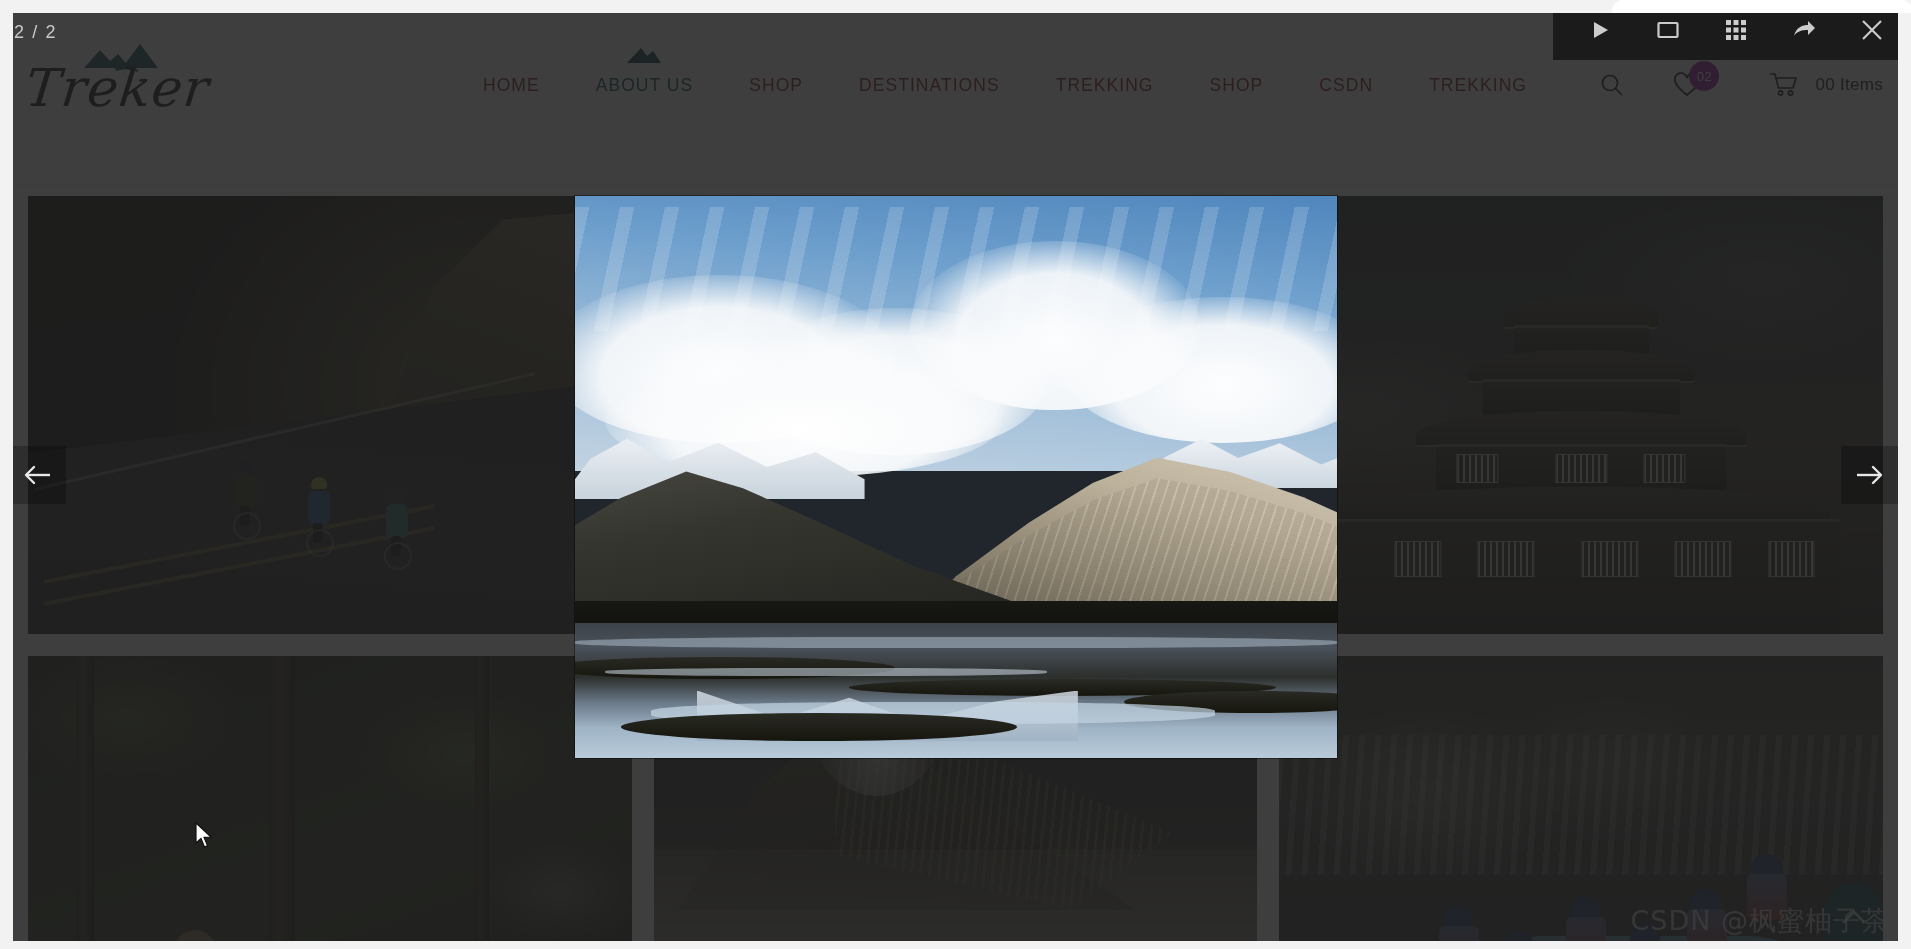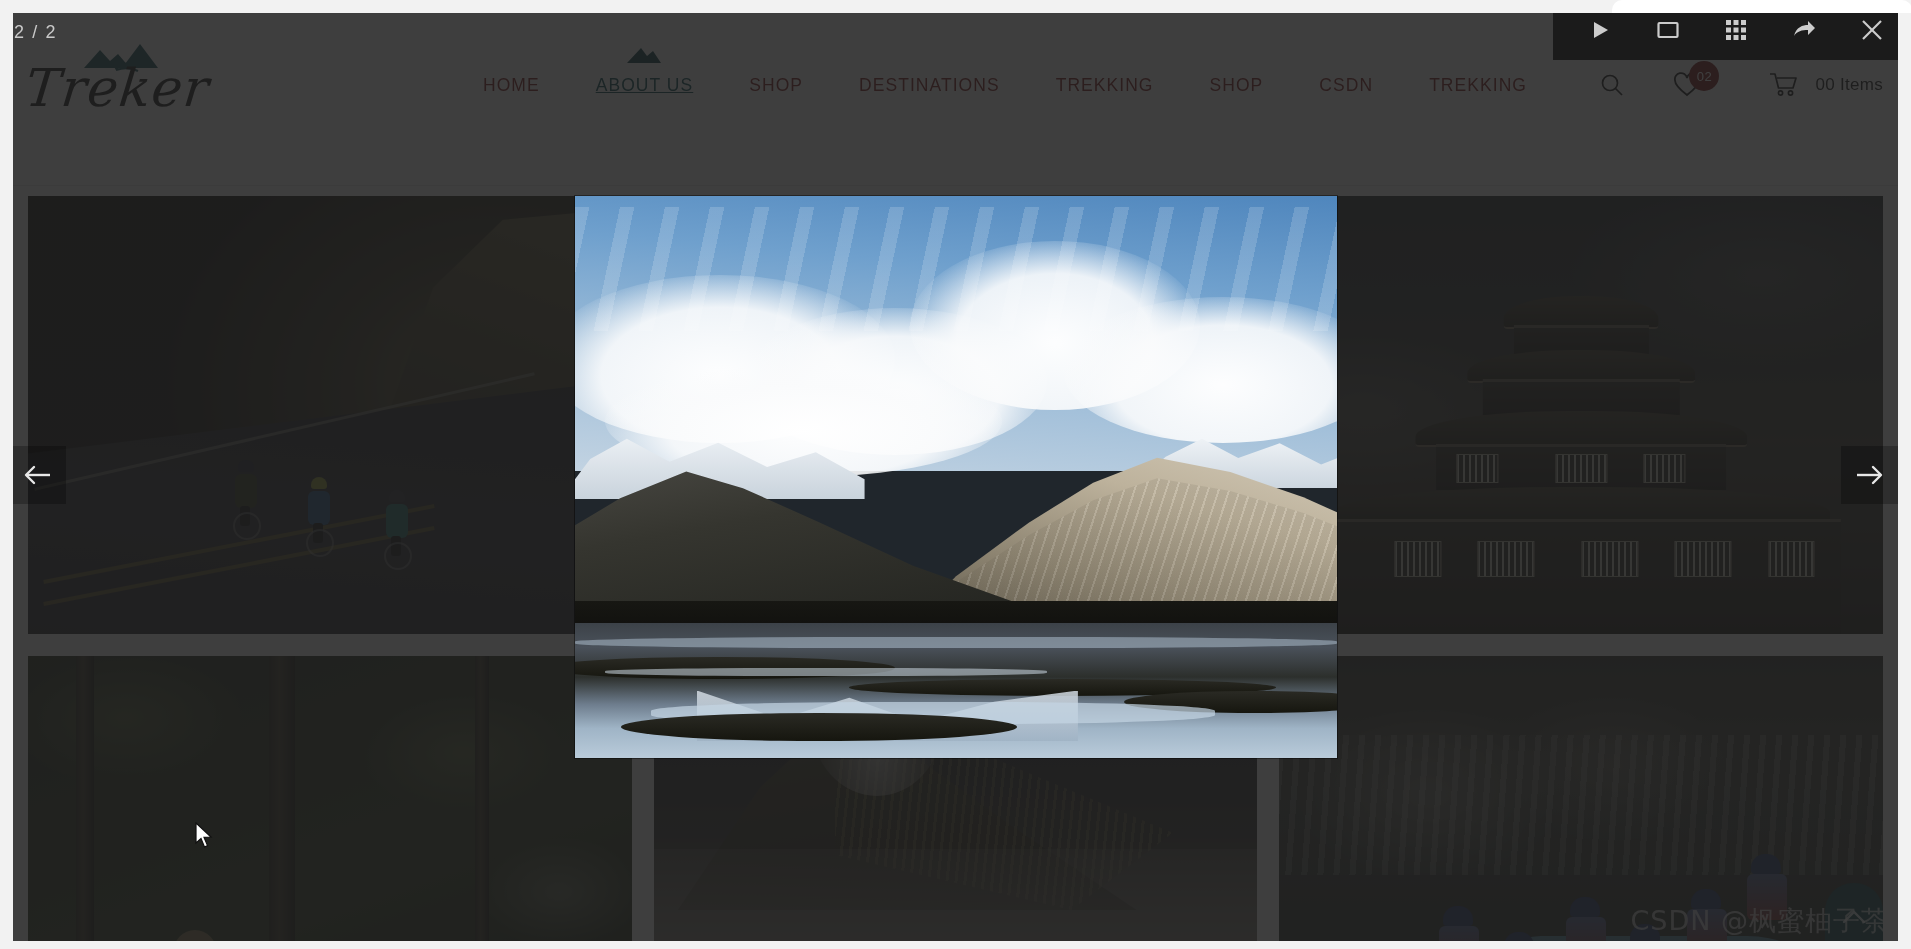--- a/index.html
+++ b/index.html
@@ -77,21 +77,21 @@
     position: relative;
     padding: 0 28px;
     font-size: 17.5px;
     letter-spacing: 1.05px;
     color: #7f1d1d;
     font-weight: 400;
     cursor: pointer;
     white-space: nowrap;
     line-height: 26px;
   }
-  .nav-item.active { color: #0f5158; text-decoration: underline; }
+  .nav-item.active { color: #0f5158; }
   .nav-item .nav-peak {
     position: absolute;
     left: 50%;
     top: -28px;
     transform: translateX(-50%);
     width: 42px; height: 20px;
   }
 
   
   #header-tools {
@@ -109,21 +109,21 @@
     cursor: pointer;
   }
   .tool-search { margin-right: 48px; }
   .tool-wish { margin-right: 68px; }
   .wish-badge {
     position: absolute;
     left: 16px;
     top: -11px;
     width: 30px; height: 30px;
     border-radius: 50%;
-    background: #7f1d1d;
+    background: #a21caf;
     color: #ffffff;
     font-size: 13px;
     display: flex;
     align-items: center;
     justify-content: center;
     letter-spacing: .3px;
   }
   .cart-label {
     margin-left: 16px;
     font-size: 17px;

